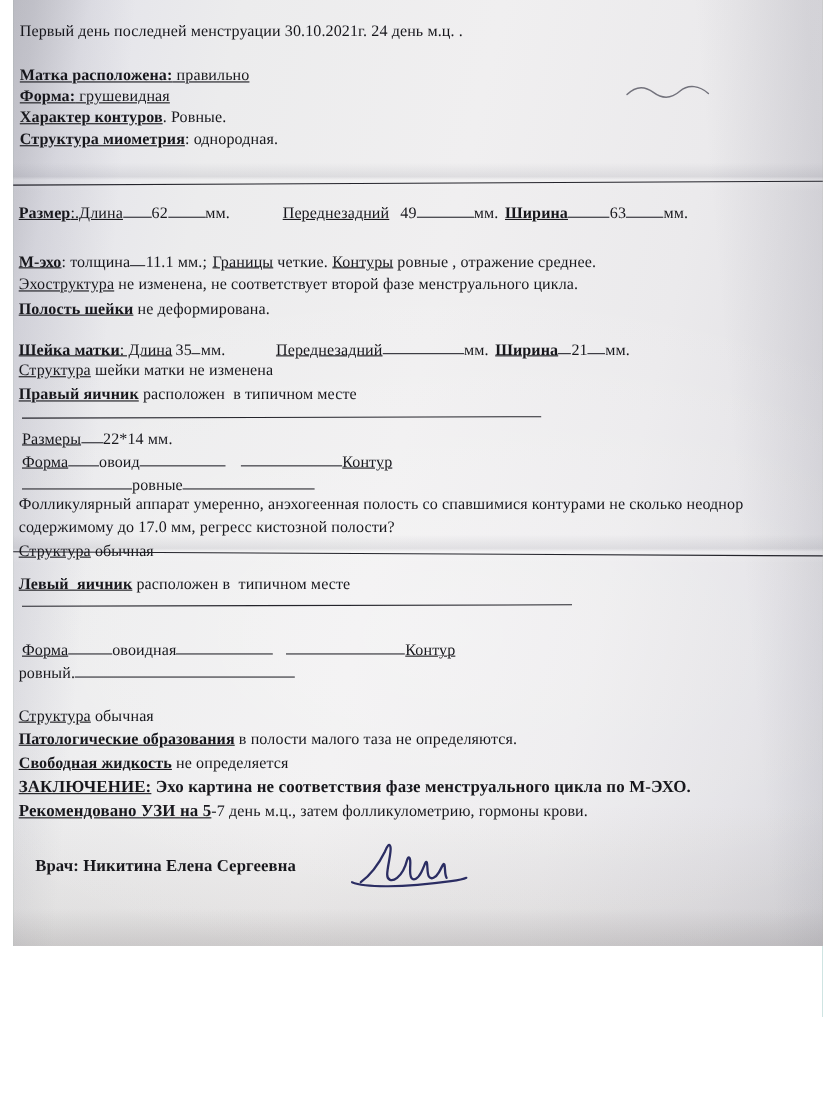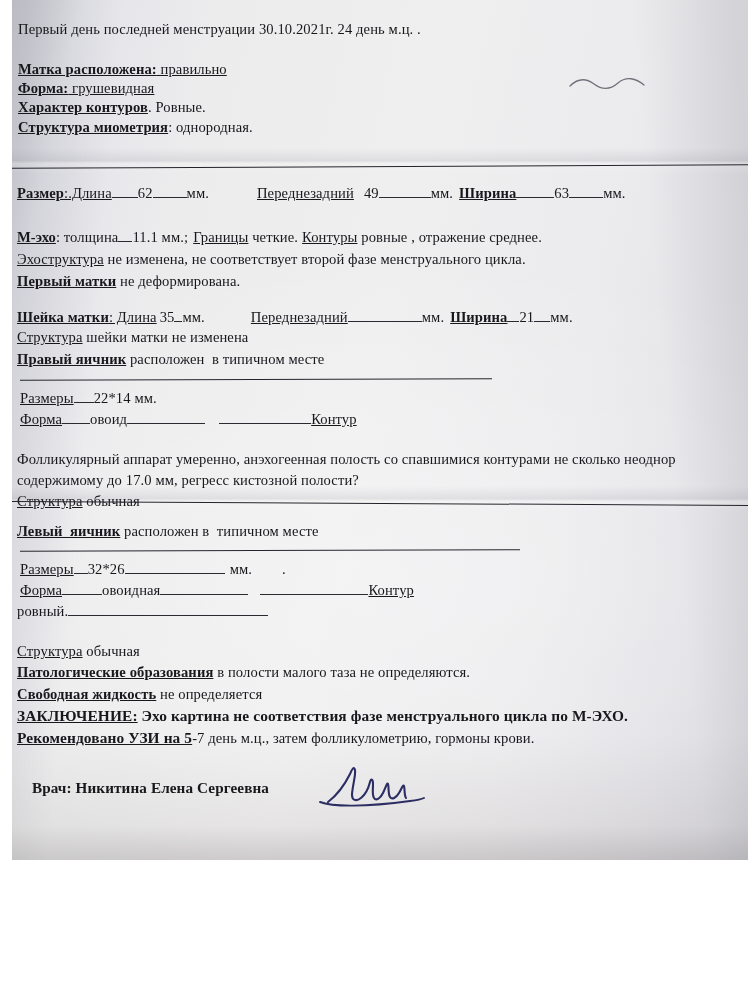--- a/index.html
+++ b/index.html
@@ -162,47 +162,47 @@
     <div class="ln" style="left:6px; top:120px;"><span class="bu">Структура миометрия</span><span>: однородная.</span></div>
 
     <div class="hr tilt-a" style="left:-4px; top:166px; width:760px;"></div>
 
     <div class="ln" style="left:5px; top:184px;"><span class="bu">Размер</span><span class="u">:.Длина</span><span class="rule" style="width:26px;"></span><span>62</span><span class="rule" style="width:34px;"></span><span>мм.</span><span style="display:inline-block;width:48px;"></span><span class="u">Переднезадний</span><span style="display:inline-block;width:10px;"></span><span>49</span><span class="rule" style="width:52px;"></span><span>мм.</span><span style="display:inline-block;width:6px;"></span><span class="bu">Ширина</span><span class="rule" style="width:38px;"></span><span>63</span><span class="rule" style="width:34px;"></span><span>мм.</span></div>
 
     <div class="ln" style="left:5px; top:228px;"><span class="bu">М-эхо</span><span>: толщина</span><span class="rule" style="width:14px;"></span><span>11.1 мм.;</span><span style="display:inline-block;width:5px;"></span><span class="u">Границы</span><span> четкие.</span><span style="display:inline-block;width:4px;"></span><span class="u">Контуры</span><span> ровные , отражение среднее.</span></div>
 
     <div class="ln" style="left:5px; top:252px;"><span class="u">Эхоструктура</span><span> не изменена, не соответствует второй фазе менструального цикла.</span></div>
 
-    <div class="ln" style="left:5px; top:274px;"><span class="bu">Первый матки</span><span> не деформирована.</span></div>
+    <div class="ln" style="left:5px; top:274px;"><span class="bu">Полость шейки</span><span> не деформирована.</span></div>
 
     <div class="ln" style="left:5px; top:308px;"><span class="bu">Шейка матки</span><span class="u">: Длина</span><span style="display:inline-block;width:3px;"></span><span>35</span><span class="rule" style="width:8px;"></span><span>мм.</span><span style="display:inline-block;width:46px;"></span><span class="u">Переднезадний</span><span></span><span class="rule" style="width:74px;"></span><span>мм.</span><span style="display:inline-block;width:6px;"></span><span class="bu">Ширина</span><span class="rule" style="width:12px;"></span><span>21</span><span class="rule" style="width:16px;"></span><span>мм.</span></div>
 
     <div class="ln" style="left:5px; top:330px;"><span class="u">Структура</span><span> шейки матки не изменена</span></div>
 
     <div class="ln" style="left:5px; top:352px;"><span class="bu">Правый яичник</span><span> расположен  в типичном месте</span></div>
 
     <div class="hr tilt-c" style="left:8px; top:379px; width:472px;"></div>
 
     <div class="ln" style="left:8px; top:389px;"><span class="u">Размеры</span><span class="rule" style="width:20px;"></span><span>22*14 мм.</span></div>
 
     <div class="ln" style="left:8px; top:410px;"><span class="u">Форма</span><span class="rule" style="width:28px;"></span><span>овоид</span><span class="rule" style="width:78px;"></span><span style="display:inline-block;width:14px;"></span><span class="rule" style="width:92px;"></span><span class="u">Контур</span></div>
 
+    <div class="ln" style="left:8px; top:431px;"><span class="rule" style="width:100px;"></span><span>ровные</span><span class="rule" style="width:120px;"></span></div>
 
     <div class="ln" style="left:5px; top:452px;text-align:right;">Фолликулярный аппарат умеренно, анэхогеенная полость со спавшимися контурами не сколько неоднор</div>
     <div class="ln" style="left:5px; top:473px;">содержимому до 17.0 мм, регресс кистозной полости?</div>
 
     <div class="ln" style="left:5px; top:494px;"><span class="u">Структура</span><span> обычная</span></div>
 
     <div class="hr tilt-b" style="left:-4px; top:503px; width:762px;"></div>
 
     <div class="ln" style="left:5px; top:524px;"><span class="bu">Левый  яичник</span><span> расположен в  типичном месте</span></div>
 
     <div class="hr tilt-c" style="left:8px; top:550px; width:500px;"></div>
 
-    <div class="ln" style="left:8px; top:560px;"><span class="u">Размеры</span><span class="rule" style="width:14px;"></span><span>32*26</span><span class="rule" style="width:100px;"></span><span style="display:inline-block;width:5px;"></span><span>мм.</span><span style="display:inline-block;width:30px;"></span><span>.</span></div>
 
     <div class="ln" style="left:8px; top:581px;"><span class="u">Форма</span><span class="rule" style="width:40px;"></span><span>овоидная</span><span class="rule" style="width:88px;"></span><span style="display:inline-block;width:12px;"></span><span class="rule" style="width:108px;"></span><span class="u">Контур</span></div>
 
     <div class="ln" style="left:5px; top:602px;"><span>ровный.</span><span class="rule" style="width:200px;"></span></div>
 
 
     <div class="ln" style="left:5px; top:644px;"><span class="u">Структура</span><span> обычная</span></div>
 
     <div class="ln" style="left:5px; top:665px;"><span class="bu">Патологические образования</span><span> в полости малого таза не определяются.</span></div>
 

